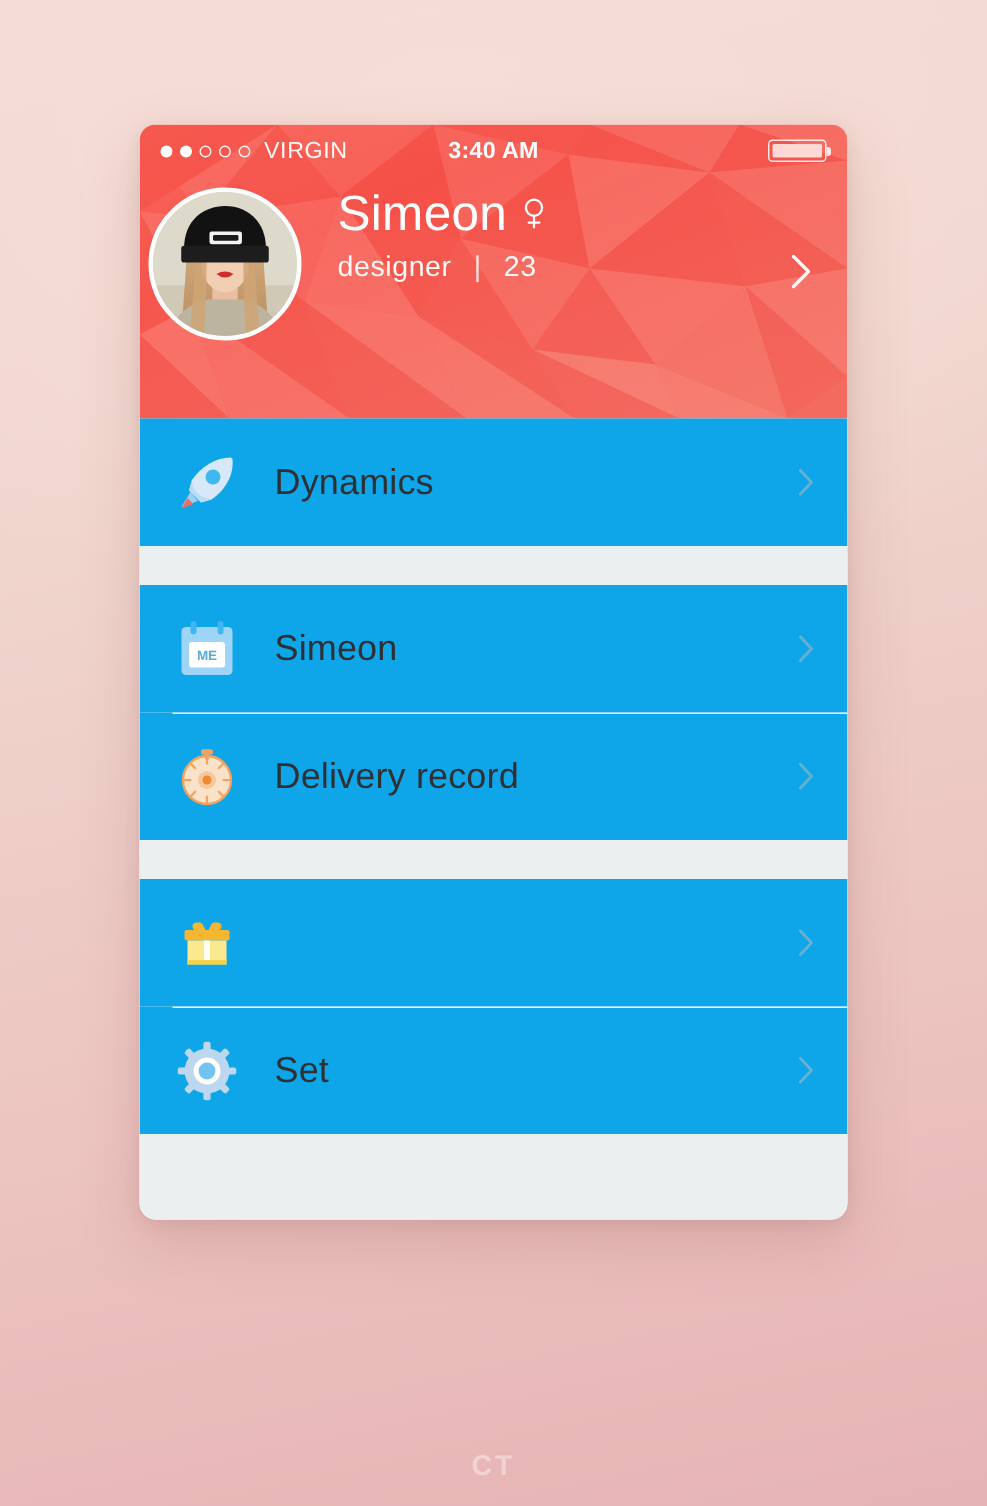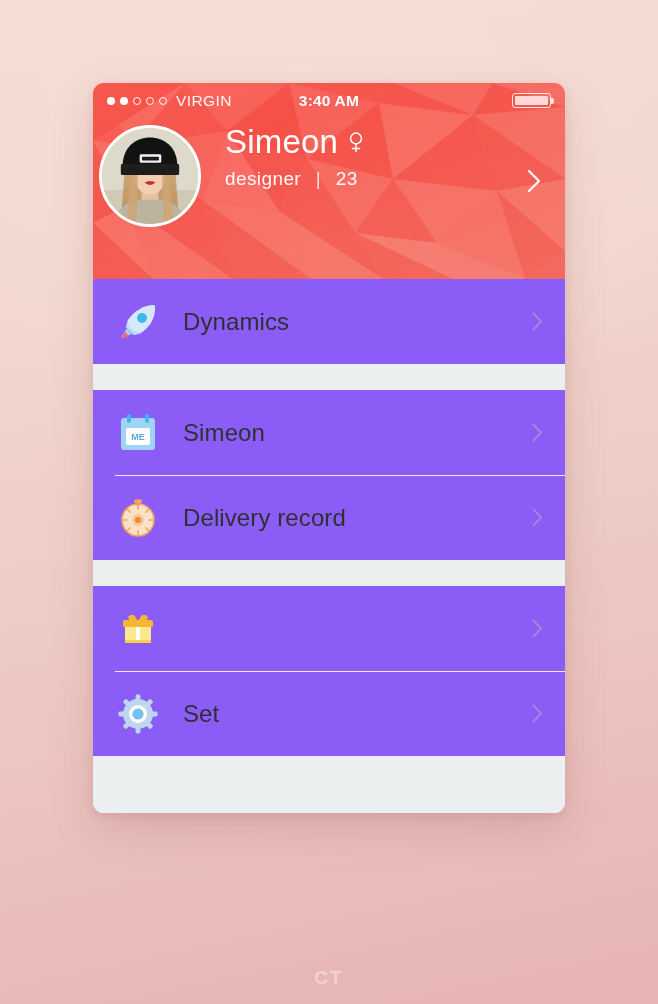--- a/index.html
+++ b/index.html
@@ -81,21 +81,21 @@
     position:absolute; right:24px; top:50%; transform:translateY(-50%);
     z-index:3; width:14px; height:24px;
   }
 
   
   .list{ background:#eceff0; }
   .group{ background:#ffffff; }
   .gap{ height:26px; background:#eceff0; }
   .row{
     display:flex; align-items:center; height:85px; padding:0 22px;
-    background:#8b5cf6; position:relative; cursor:pointer;
+    background:#0ea5e9; position:relative; cursor:pointer;
   }
   .row + .row::before{
     content:""; position:absolute; left:22px; right:0; top:0; height:1px;
     background:#ebedee;
   }
   .ricon{ width:46px; height:46px; flex:none; display:flex; align-items:center; justify-content:center;}
   .ricon svg{ display:block; }
   .rlabel{ margin-left:22px; font-size:24px; color:#2e3134; font-weight:300; letter-spacing:.1px; }
   .rchev{ margin-left:auto; width:11px; height:19px; opacity:.55; }
   .filler{ height:114px; background:#eceff0; }

